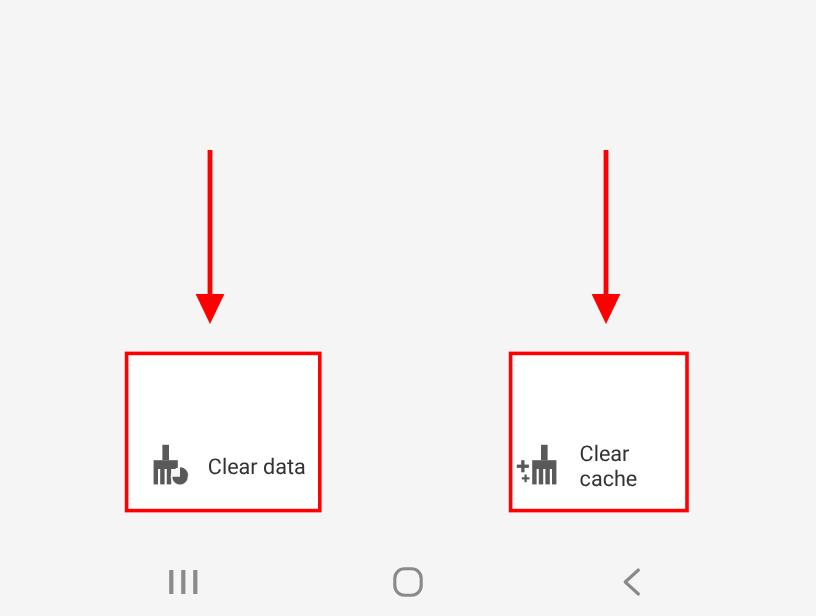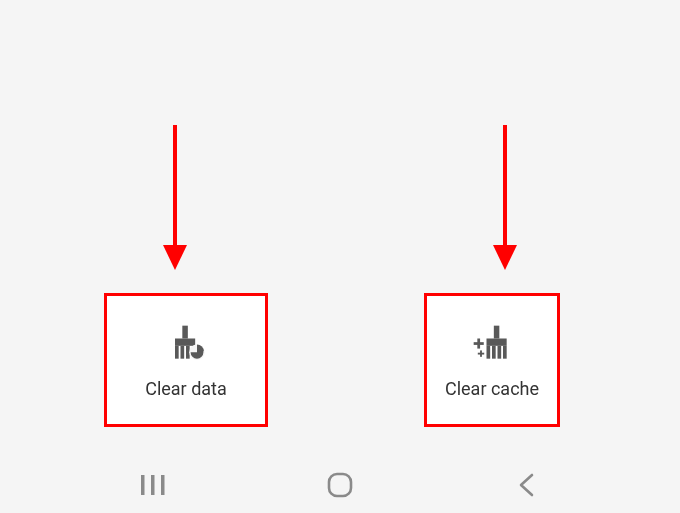--- a/index.html
+++ b/index.html
@@ -18,32 +18,32 @@
     }
     .box-left {
       left: 104px;
       top: 293px;
       width: 164px;
       height: 134px;
     }
     .box-right {
       left: 424px;
       top: 293px;
-      width: 136px;
+      width: 150px;
       height: 134px;
     }
     .storage-button {
       width: 100%;
       height: 100%;
       display: flex;
-      flex-direction: column;
       align-items: center;
       justify-content: center;
       gap: 12px;
       cursor: pointer;
+      margin-top: 29px;
     }
     .storage-button .icon-wrap {
       width: 44px;
       height: 44px;
       display: flex;
       align-items: center;
       justify-content: center;
     }
     .storage-button .label {
       font-size: 18px;

